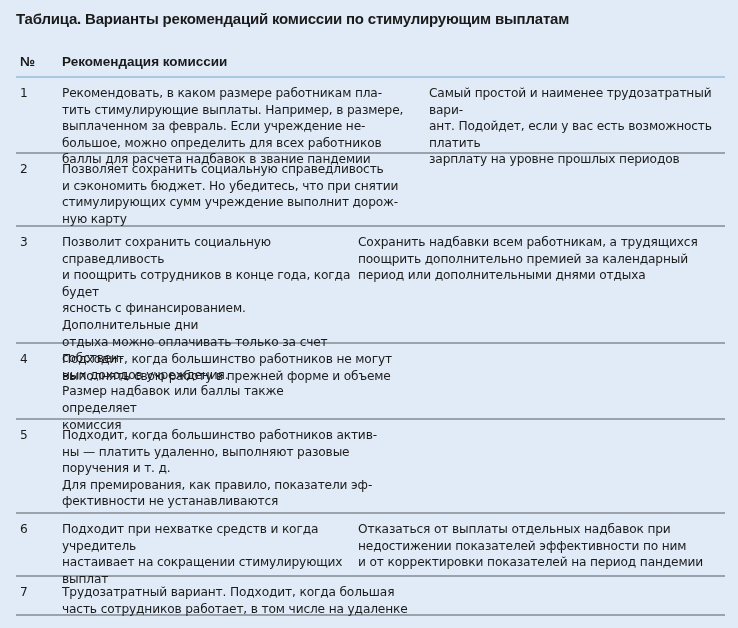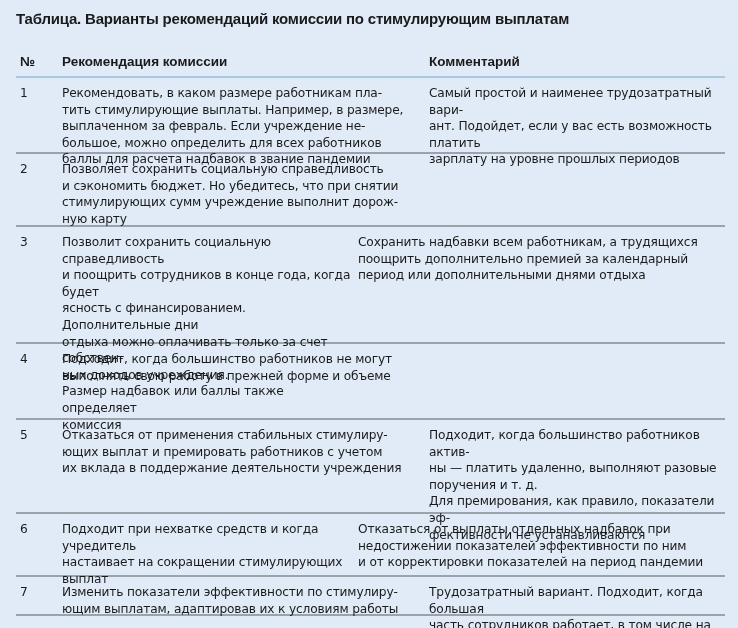--- a/index.html
+++ b/index.html
@@ -59,21 +59,20 @@
   </style>
 </head>
 <body>
 
 <div class="title">Таблица. Варианты рекомендаций комиссии по стимулирующим выплатам</div>
 
 <div class="table">
   <div class="head">
     <div class="col-num">№</div>
     <div class="col-rec">Рекомендация комиссии</div>
-    <div class="col-com">Комментарий</div>
   </div>
 
   <div class="row" style="height:76px">
     <div class="cell col-num">1</div>
     <div class="cell col-rec">Рекомендовать, в каком размере работникам пла-
 тить стимулирующие выплаты. Например, в размере,
 выплаченном за февраль. Если учреждение не-
 большое, можно определить для всех работников
 баллы для расчета надбавок в звание пандемии</div>
     <div class="cell col-com">Самый простой и наименее трудозатратный вари-
@@ -100,37 +99,32 @@
 поощрить дополнительно премией за календарный
 период или дополнительными днями отдыха</div>
   </div>
   <div class="row" style="height:76px">
     <div class="cell col-num">4</div>
     <div class="cell col-com">Подходит, когда большинство работников не могут
 выполнять свою работу в прежней форме и объеме</div>
   </div>
   <div class="row" style="height:94px">
     <div class="cell col-num">5</div>
-    <div class="cell col-rec">Отказаться от применения стабильных стимулиру-
-ющих выплат и премировать работников с учетом
-их вклада в поддержание деятельности учреждения</div>
     <div class="cell col-com">Подходит, когда большинство работников актив-
 ны — платить удаленно, выполняют разовые
 поручения и т. д.
 Для премирования, как правило, показатели эф-
 фективности не устанавливаются</div>
   </div>
   <div class="row" style="height:63px">
     <div class="cell col-num">6</div>
     <div class="cell col-com">Подходит при нехватке средств и когда учредитель
 настаивает на сокращении стимулирующих выплат</div>
     <div class="cell col-rec">Отказаться от выплаты отдельных надбавок при
 недостижении показателей эффективности по ним
 и от корректировки показателей на период пандемии</div>
   </div>
   <div class="row" style="height:39px">
     <div class="cell col-num">7</div>
-    <div class="cell col-rec">Изменить показатели эффективности по стимулиру-
-ющим выплатам, адаптировав их к условиям работы</div>
     <div class="cell col-com">Трудозатратный вариант. Подходит, когда большая
 часть сотрудников работает, в том числе на удаленке</div>
   </div>
 </div>
 
 </body></html>

